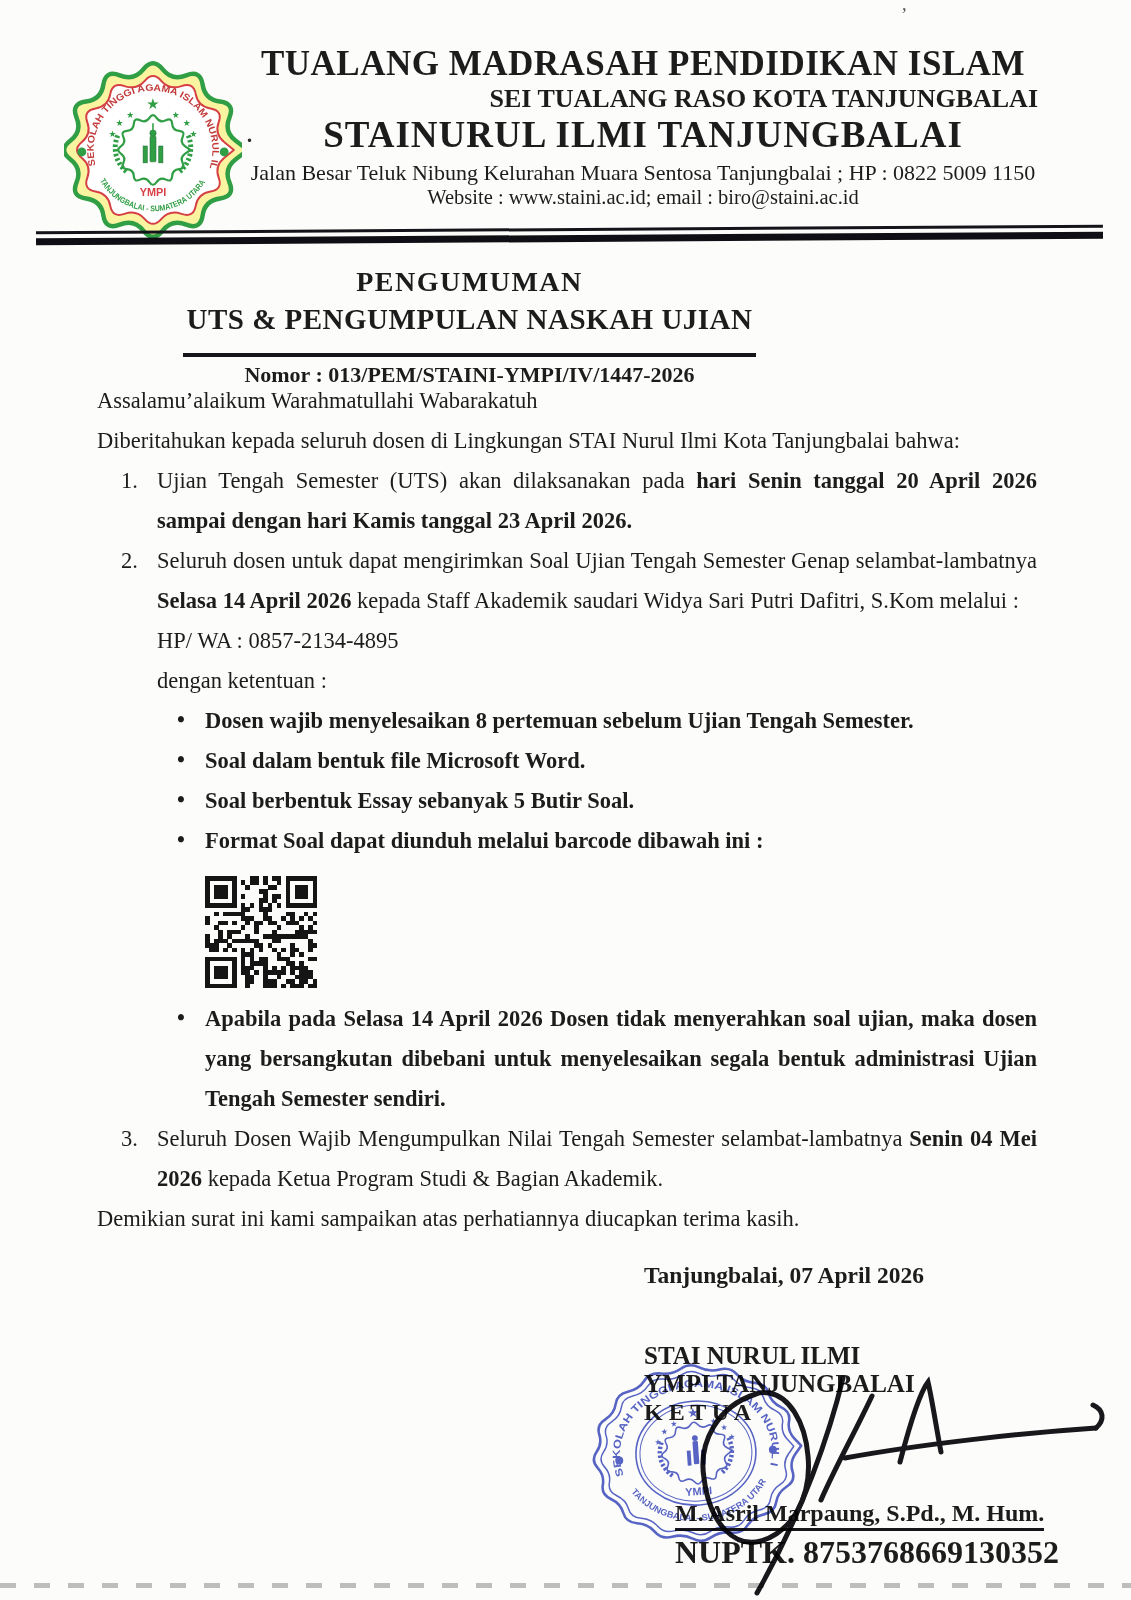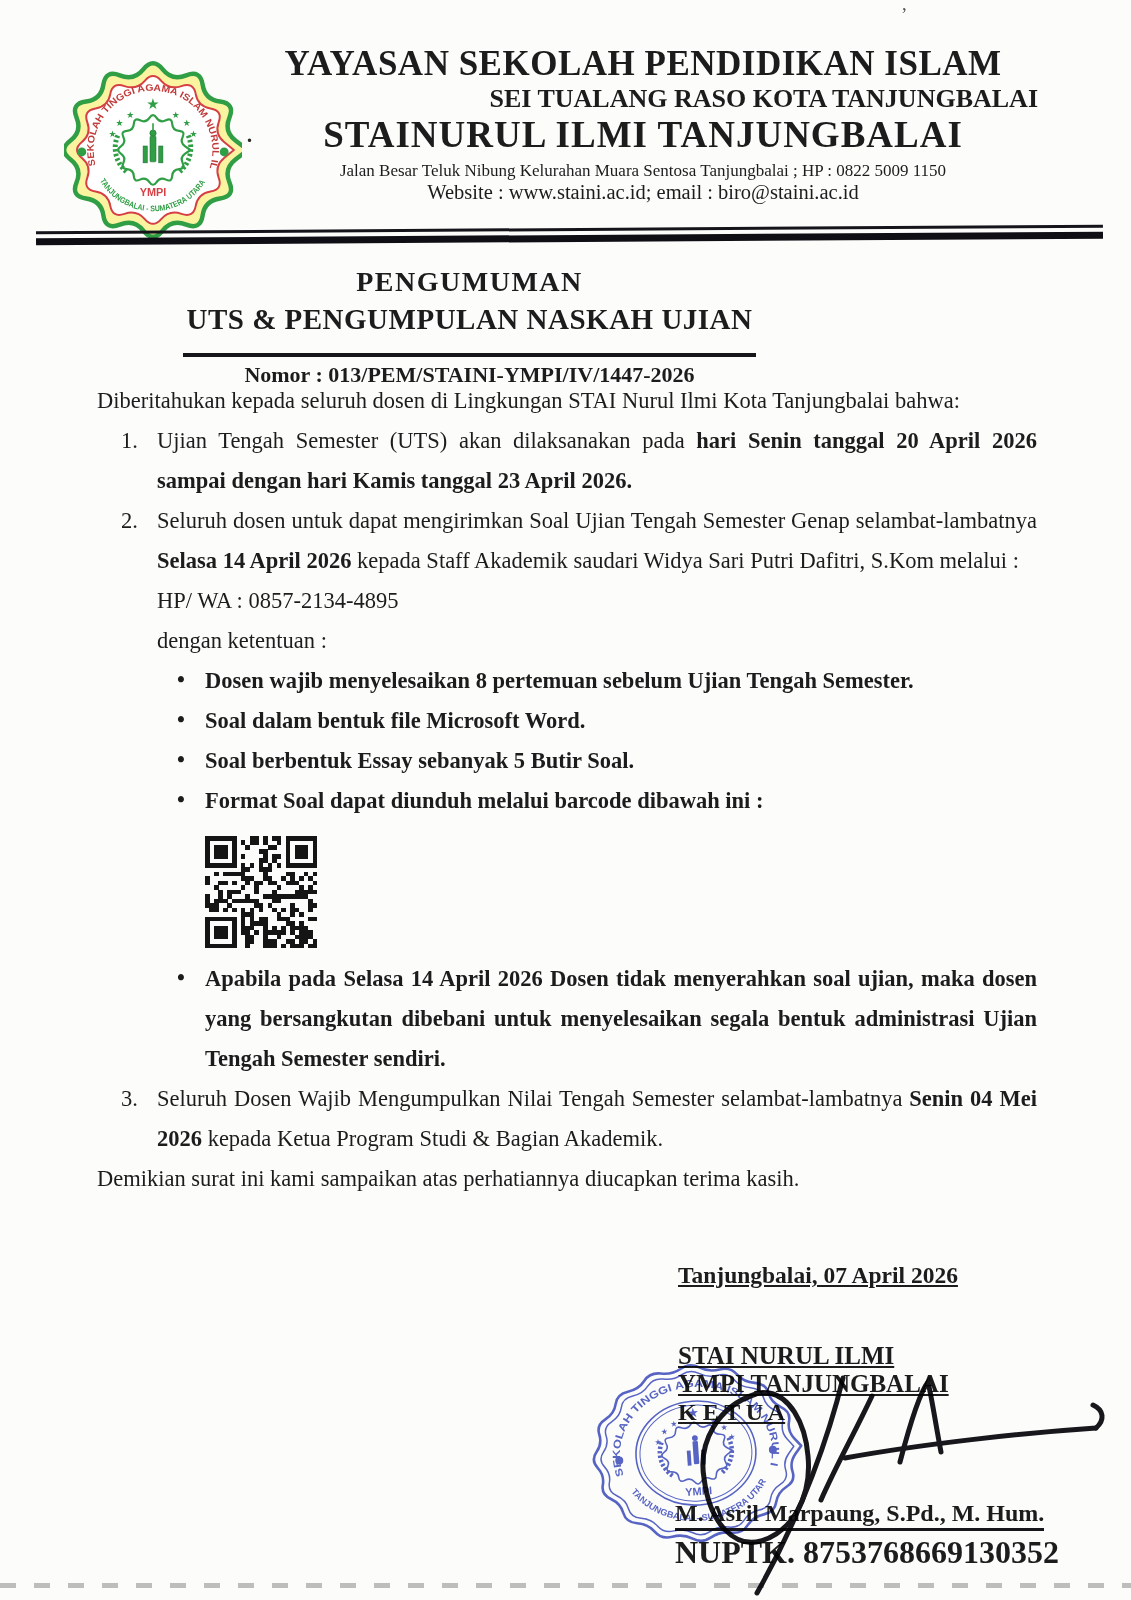--- a/index.html
+++ b/index.html
@@ -5,21 +5,21 @@
   html,body{margin:0;padding:0;background:#e8e8e8;}
   #page{position:relative;width:1131px;height:1600px;background:#fcfcfa;overflow:hidden;
         font-family:"Liberation Serif","DejaVu Serif",serif;color:#1c1c1c;}
   .b{font-weight:bold;}
   
   #logo{position:absolute;left:64px;top:58px;}
   .lh{position:absolute;left:248px;top:44px;width:790px;text-align:center;line-height:1.12;}
   .lh-1{font-size:35px;font-weight:bold;letter-spacing:.5px;}
   .lh-2{font-size:26px;font-weight:bold;margin-top:1px;text-align:right;}
   .lh-3{font-size:37px;font-weight:bold;letter-spacing:1px;margin-top:1px;}
-  .lh-4{font-size:17px;margin-top:5px;}
+  .lh-4{font-size:22px;margin-top:5px;}
   .lh-5{font-size:20.5px;margin-top:1px;}
   .rule{position:absolute;top:228px;left:36px;right:28px;transform:rotate(-.35deg);}
   .rule .thin{height:3px;background:#14141a;}
   .rule .gap{height:4px;}
   .rule .thick{height:7px;background:#0e0e14;}
   
   .titleblock{position:absolute;top:266px;left:0;width:939px;text-align:center;}
   .t-head{font-size:28px;font-weight:bold;letter-spacing:1.5px;}
   .t-subj{display:inline-block;font-size:29px;font-weight:bold;letter-spacing:.5px;
           border-bottom:4px solid #15151a;padding:0 3px 17px;margin-top:5px;}
@@ -28,21 +28,21 @@
   .body{position:absolute;top:381px;left:97px;width:940px;font-size:22.5px;line-height:40px;}
   .just{text-align:justify;}
   .numitem{position:relative;padding-left:60px;}
   .numitem .num{position:absolute;left:24px;top:0;}
   .sub{padding-left:60px;}
   .bullet{position:relative;padding-left:108px;font-weight:bold;}
   .bullet .dot{position:absolute;left:80px;top:-1px;}
   #qrwrap{margin:15px 0 11px 108px;width:112px;height:112px;}
   #qr{width:112px;height:112px;}
   
-  .signoff{position:absolute;left:678px;top:1262px;z-index:2;text-decoration:underline;}
+  .signoff{position:absolute;left:644px;top:1262px;z-index:2;}
   .s-date{font-size:23.5px;font-weight:bold;}
   .s-inst{margin-top:53px;font-size:25px;font-weight:bold;line-height:28px;}
   .s-ketua{font-size:24px;font-weight:bold;margin-top:1px;}
   .namewrap{position:absolute;left:675px;top:1500px;z-index:2;}
   .s-name{display:inline-block;font-size:24px;font-weight:bold;border-bottom:3px solid #15151a;padding-bottom:1px;}
   .s-id{font-size:32px;font-weight:bold;margin-top:3px;}
   #stamp{position:absolute;left:586px;top:1356px;z-index:3;mix-blend-mode:multiply;opacity:.88;transform:rotate(-4deg);}
   #signature{position:absolute;left:560px;top:1290px;z-index:4;mix-blend-mode:multiply;}
   
   .speck-a{position:absolute;left:901px;top:4px;font-size:19px;color:#555;z-index:1;}
@@ -90,40 +90,41 @@
     </g>
     <text font-size="9.6" font-weight="bold" fill="#c23b3b" font-family="Liberation Sans, sans-serif">
       <textPath href="#lgTop" lengthAdjust="spacingAndGlyphs" textLength="234">SEKOLAH TINGGI AGAMA ISLAM NURUL ILMI</textPath>
     </text>
     <text font-size="8.2" font-weight="bold" fill="#2f9e44" font-family="Liberation Sans, sans-serif">
       <textPath href="#lgBot" lengthAdjust="spacingAndGlyphs" textLength="128">TANJUNGBALAI  -  SUMATERA UTARA</textPath>
     </text>
   </svg>
 
   <div class="lh">
-    <div class="lh-1">YAYASAN SEKOLAH PENDIDIKAN ISLAM</div>
+    <div class="lh-1">TUALANG MADRASAH PENDIDIKAN ISLAM</div>
     <div class="lh-2">SEI TUALANG RASO KOTA TANJUNGBALAI</div>
     <div class="lh-3">STAINURUL ILMI TANJUNGBALAI</div>
     <div class="lh-4">Jalan  Besar Teluk Nibung Kelurahan Muara Sentosa Tanjungbalai ; HP : 0822 5009 1150</div>
     <div class="lh-5">Website : www.staini.ac.id; email : biro@staini.ac.id</div>
   </div>
 
   <div class="rule">
     <div class="thin"></div>
       <div class="gap"></div>
       <div class="thick"></div>
   </div>
 
   <div class="titleblock">
     <div class="t-head">PENGUMUMAN</div>
     <div><span class="t-subj">UTS &amp; PENGUMPULAN NASKAH UJIAN</span></div>
     <div class="t-num">Nomor : 013/PEM/STAINI-YMPI/IV/1447-2026</div>
   </div>
 
   <div class="body">
+    <div>Assalamu’alaikum Warahmatullahi Wabarakatuh</div>
     <div>Diberitahukan kepada seluruh dosen di Lingkungan STAI Nurul Ilmi Kota Tanjungbalai bahwa:</div>
 
     <div class="numitem just">
       <span class="num">1.</span>
       <span><span>Ujian Tengah Semester (UTS) akan dilaksanakan pada </span><span class="b">hari Senin tanggal 20 April 2026 sampai dengan hari Kamis tanggal 23 April 2026.</span></span>
     </div>
 
     <div class="numitem just">
       <span class="num">2.</span>
       <span><span>Seluruh dosen untuk dapat mengirimkan Soal Ujian Tengah Semester Genap selambat-lambatnya </span><span class="b">Selasa 14 April 2026</span><span> kepada Staff Akademik saudari Widya Sari Putri Dafitri, S.Kom melalui :</span></span>

